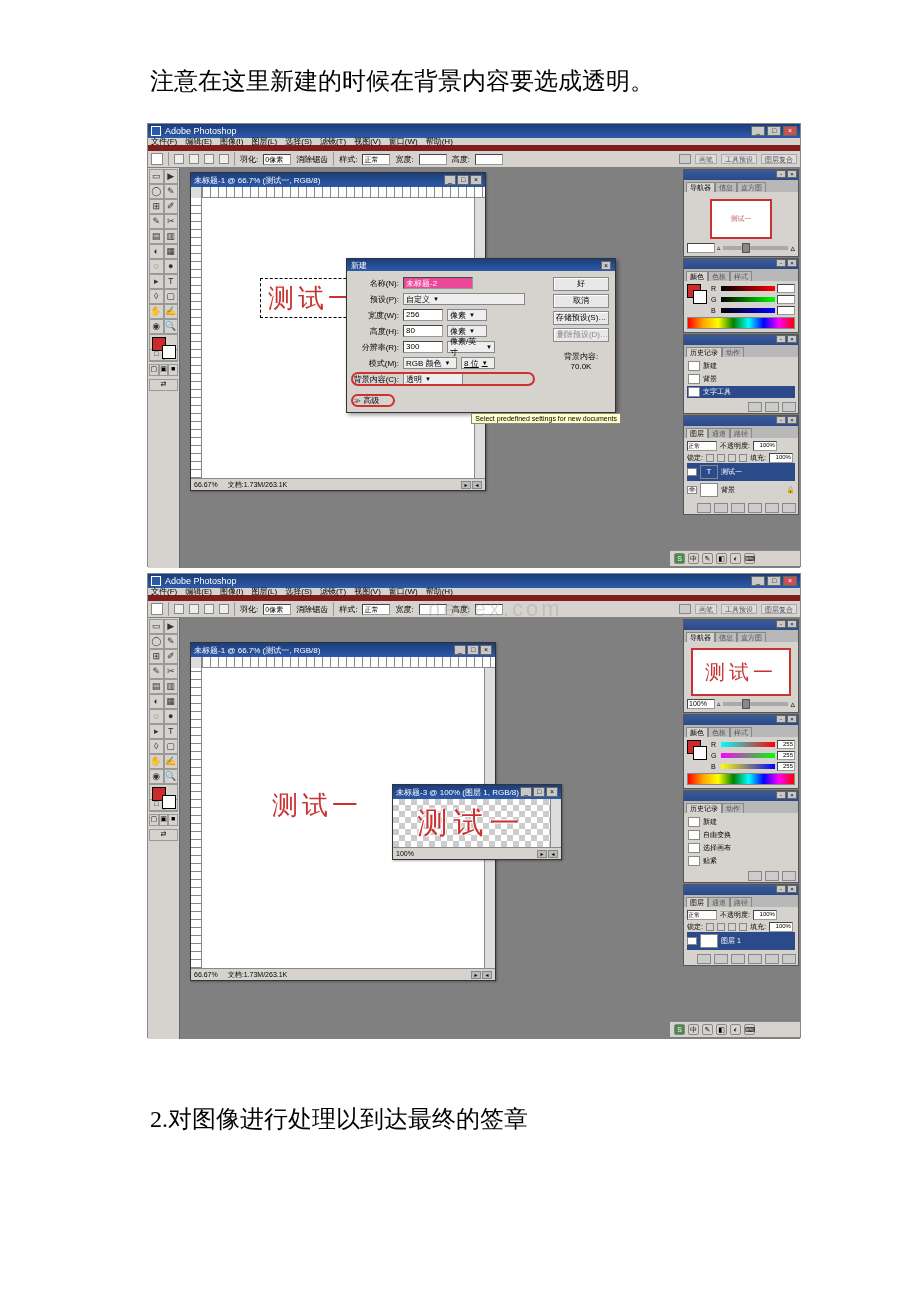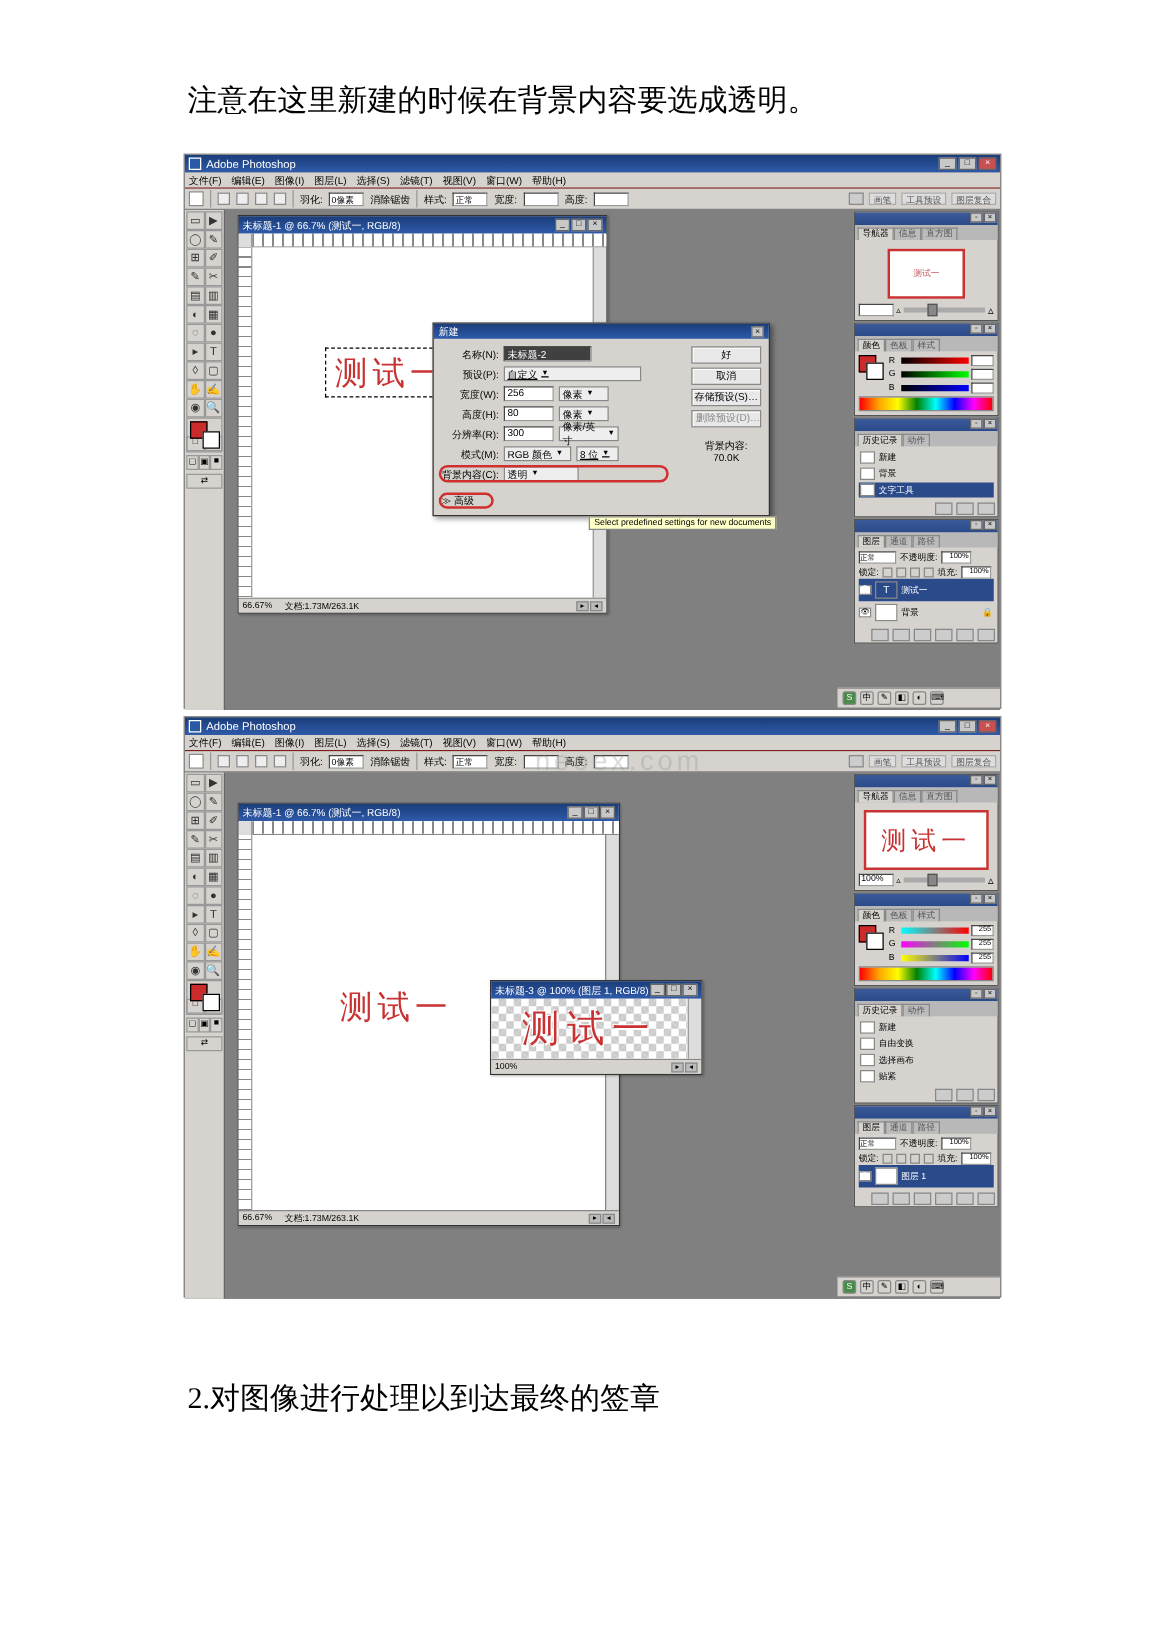--- a/index.html
+++ b/index.html
@@ -49,21 +49,21 @@
   
   .menu-bar {
     height: 13px;
     background: #d6d3ce;
     display: flex;
     align-items: center;
     padding: 0 3px;
     gap: 8px;
     font-size: 8px;
     color: #000;
-    border-bottom: 1px solid #7f1d1d;
+    border-bottom: 6px solid #7f1d1d;
   }
 
   
   .options-bar {
     height: 17px;
     background: #d6d3ce;
     display: flex;
     align-items: center;
     padding: 0 3px;
     gap: 5px;
@@ -431,25 +431,25 @@
       <div class="dialog" style="top:90px;left:166px;width:270px;">
         <div class="dlg-title">
           <span>新建</span>
           <div class="spacer"></div>
           <div class="x">×</div>
         </div>
         <div class="dlg-body">
           <div class="dlg-fields">
             <div class="fld">
               <span class="flab">名称(N):</span>
-              <div class="fin" style="width:70px;background:#404040;color:#fff;">未标题-2</div>
+              <div class="fin" style="width:70px;background:#ec4899;color:#fff;">未标题-2</div>
             </div>
             <div class="fld">
               <span class="flab">预设(P):</span>
-              <div class="fsel" style="width:110px;text-decoration:underline;">
+              <div class="fsel" style="width:122px;">
                   <span>自定义</span>
                 </div>
             </div>
             <div class="fld">
               <span class="flab">宽度(W):</span>
               <div class="fin" style="width:40px;">256</div>
               <div class="fsel" style="width:40px;">
                   <span>像素</span>
                 </div>
             </div>

